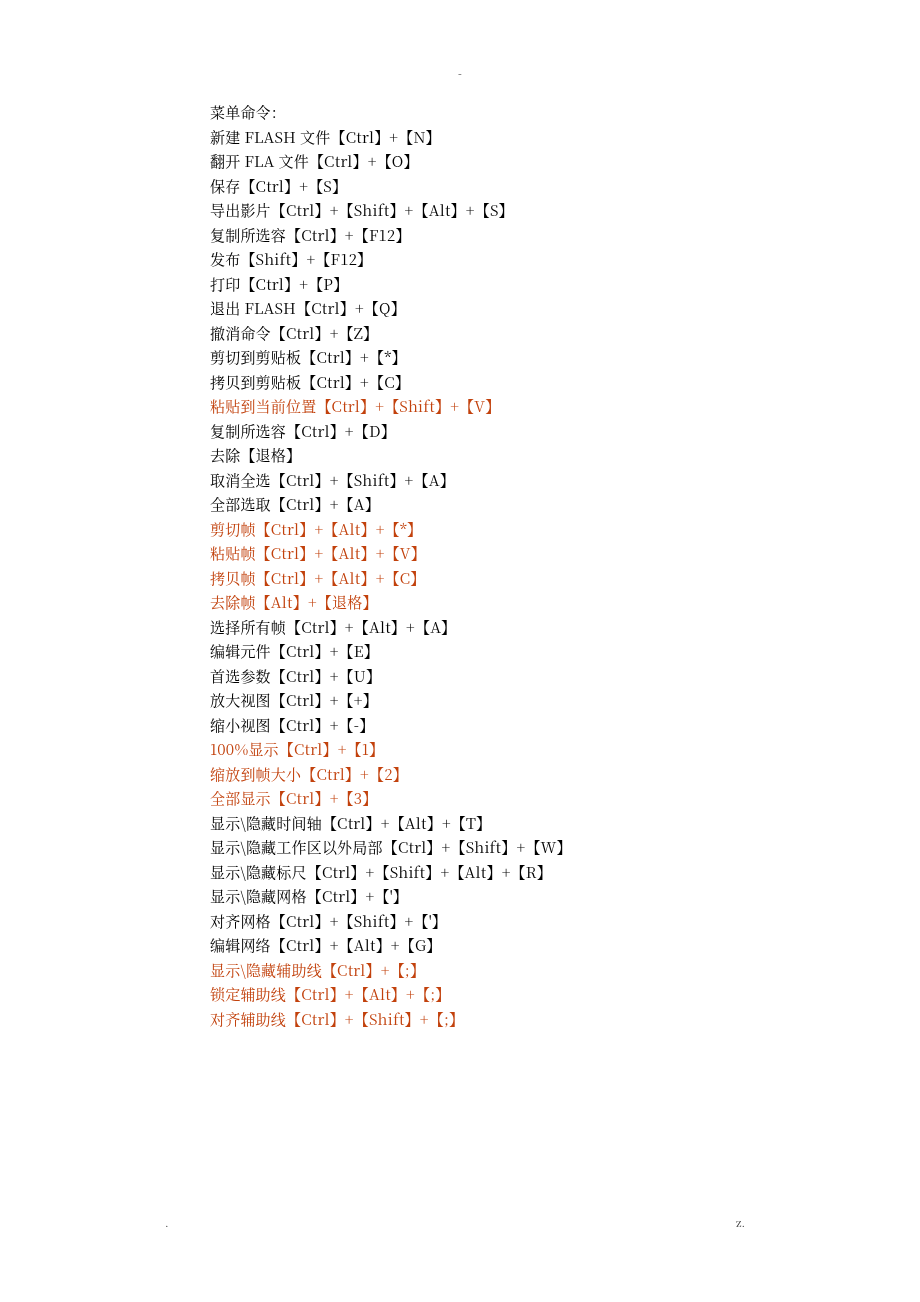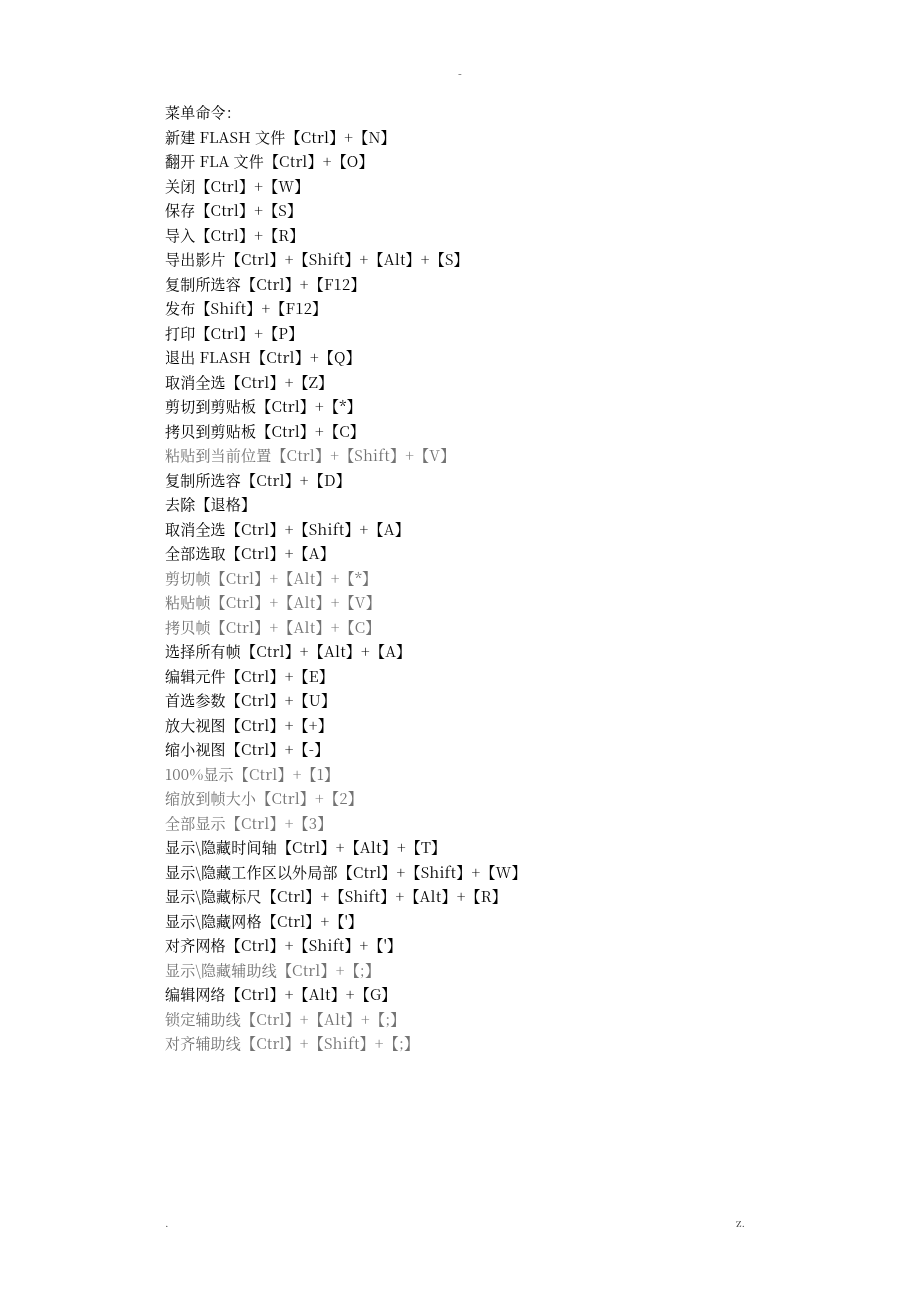--- a/index.html
+++ b/index.html
@@ -24,23 +24,24 @@
     top: 60px;
     left: 0;
     width: 100%;
     text-align: center;
     font-size: 11px;
     color: #333;
   }
   .line {
     white-space: pre;
     letter-spacing: 0.2px;
+    margin-left: 45px;
   }
   .red {
-    color: #737373;
+    color: #c2410c;
   }
   .footer {
     position: absolute;
     bottom: 92px;
     left: 0;
     width: 920px;
   }
   .footer .dot-left {
     position: absolute;
     left: 165px;
@@ -56,54 +57,53 @@
 </style>
 </head>
 <body>
 
 <div class="page">
   <div class="top-dash">-</div>
   <div id="content">
       <div class="line">菜单命令：</div>
       <div class="line">新建 FLASH 文件【Ctrl】+【N】</div>
       <div class="line">翻开 FLA 文件【Ctrl】+【O】</div>
-      <div class="line">关闭【Ctrl】+【W】</div>
       <div class="line">保存【Ctrl】+【S】</div>
-      <div class="line">导入【Ctrl】+【R】</div>
       <div class="line">导出影片【Ctrl】+【Shift】+【Alt】+【S】</div>
       <div class="line">复制所选容【Ctrl】+【F12】</div>
       <div class="line">发布【Shift】+【F12】</div>
       <div class="line">打印【Ctrl】+【P】</div>
       <div class="line">退出 FLASH【Ctrl】+【Q】</div>
-      <div class="line">取消全选【Ctrl】+【Z】</div>
+      <div class="line">撤消命令【Ctrl】+【Z】</div>
       <div class="line">剪切到剪贴板【Ctrl】+【*】</div>
       <div class="line">拷贝到剪贴板【Ctrl】+【C】</div>
       <div class="line red">粘贴到当前位置【Ctrl】+【Shift】+【V】</div>
       <div class="line">复制所选容【Ctrl】+【D】</div>
       <div class="line">去除【退格】</div>
       <div class="line">取消全选【Ctrl】+【Shift】+【A】</div>
       <div class="line">全部选取【Ctrl】+【A】</div>
       <div class="line red">剪切帧【Ctrl】+【Alt】+【*】</div>
       <div class="line red">粘贴帧【Ctrl】+【Alt】+【V】</div>
       <div class="line red">拷贝帧【Ctrl】+【Alt】+【C】</div>
+      <div class="line red">去除帧【Alt】+【退格】</div>
       <div class="line">选择所有帧【Ctrl】+【Alt】+【A】</div>
       <div class="line">编辑元件【Ctrl】+【E】</div>
       <div class="line">首选参数【Ctrl】+【U】</div>
       <div class="line">放大视图【Ctrl】+【+】</div>
       <div class="line">缩小视图【Ctrl】+【-】</div>
       <div class="line red">100%显示【Ctrl】+【1】</div>
       <div class="line red">缩放到帧大小【Ctrl】+【2】</div>
       <div class="line red">全部显示【Ctrl】+【3】</div>
       <div class="line">显示\隐藏时间轴【Ctrl】+【Alt】+【T】</div>
       <div class="line">显示\隐藏工作区以外局部【Ctrl】+【Shift】+【W】</div>
       <div class="line">显示\隐藏标尺【Ctrl】+【Shift】+【Alt】+【R】</div>
       <div class="line">显示\隐藏网格【Ctrl】+【'】</div>
       <div class="line">对齐网格【Ctrl】+【Shift】+【'】</div>
+      <div class="line">编辑网络【Ctrl】+【Alt】+【G】</div>
       <div class="line red">显示\隐藏辅助线【Ctrl】+【;】</div>
-      <div class="line">编辑网络【Ctrl】+【Alt】+【G】</div>
       <div class="line red">锁定辅助线【Ctrl】+【Alt】+【;】</div>
       <div class="line red">对齐辅助线【Ctrl】+【Shift】+【;】</div>
     </div>
   <div class="footer">
     <span class="dot-left">.</span>
     <span class="z-right">z.</span>
   </div>
 </div>
 
 </body></html>

